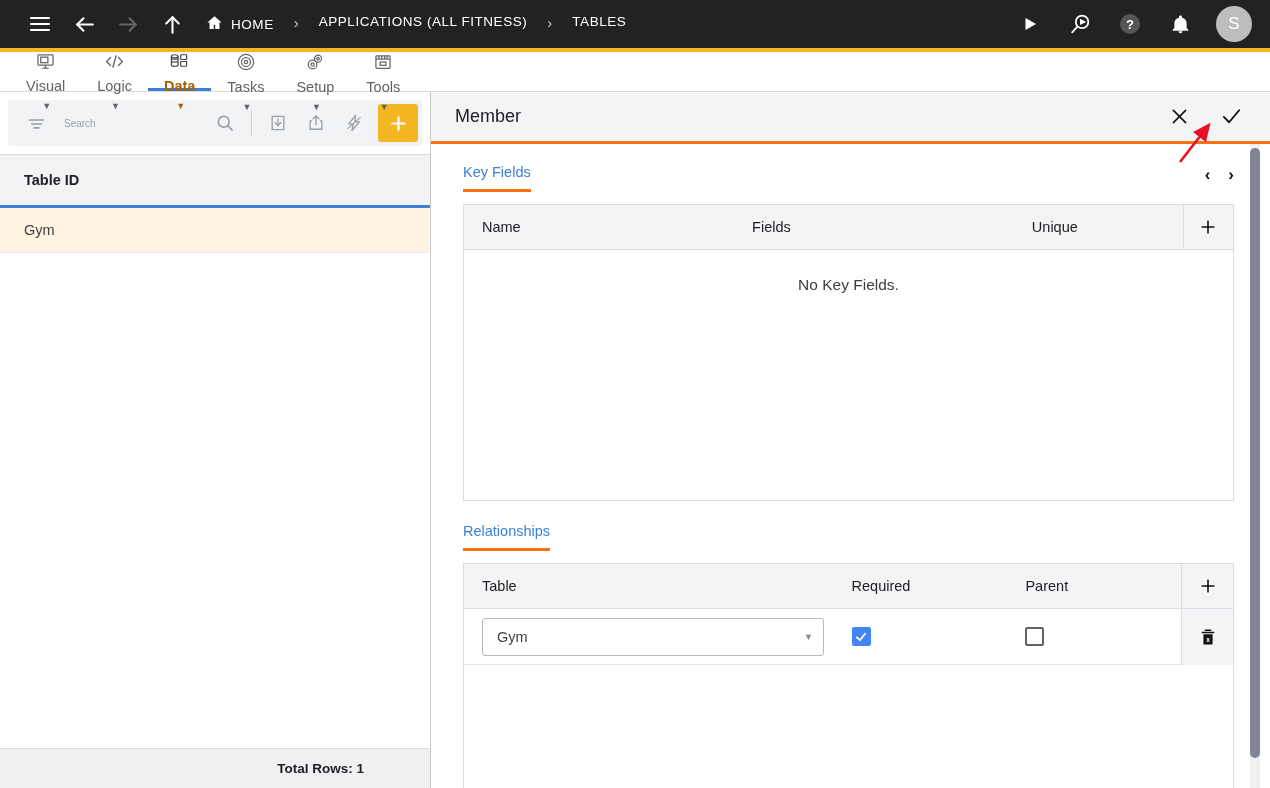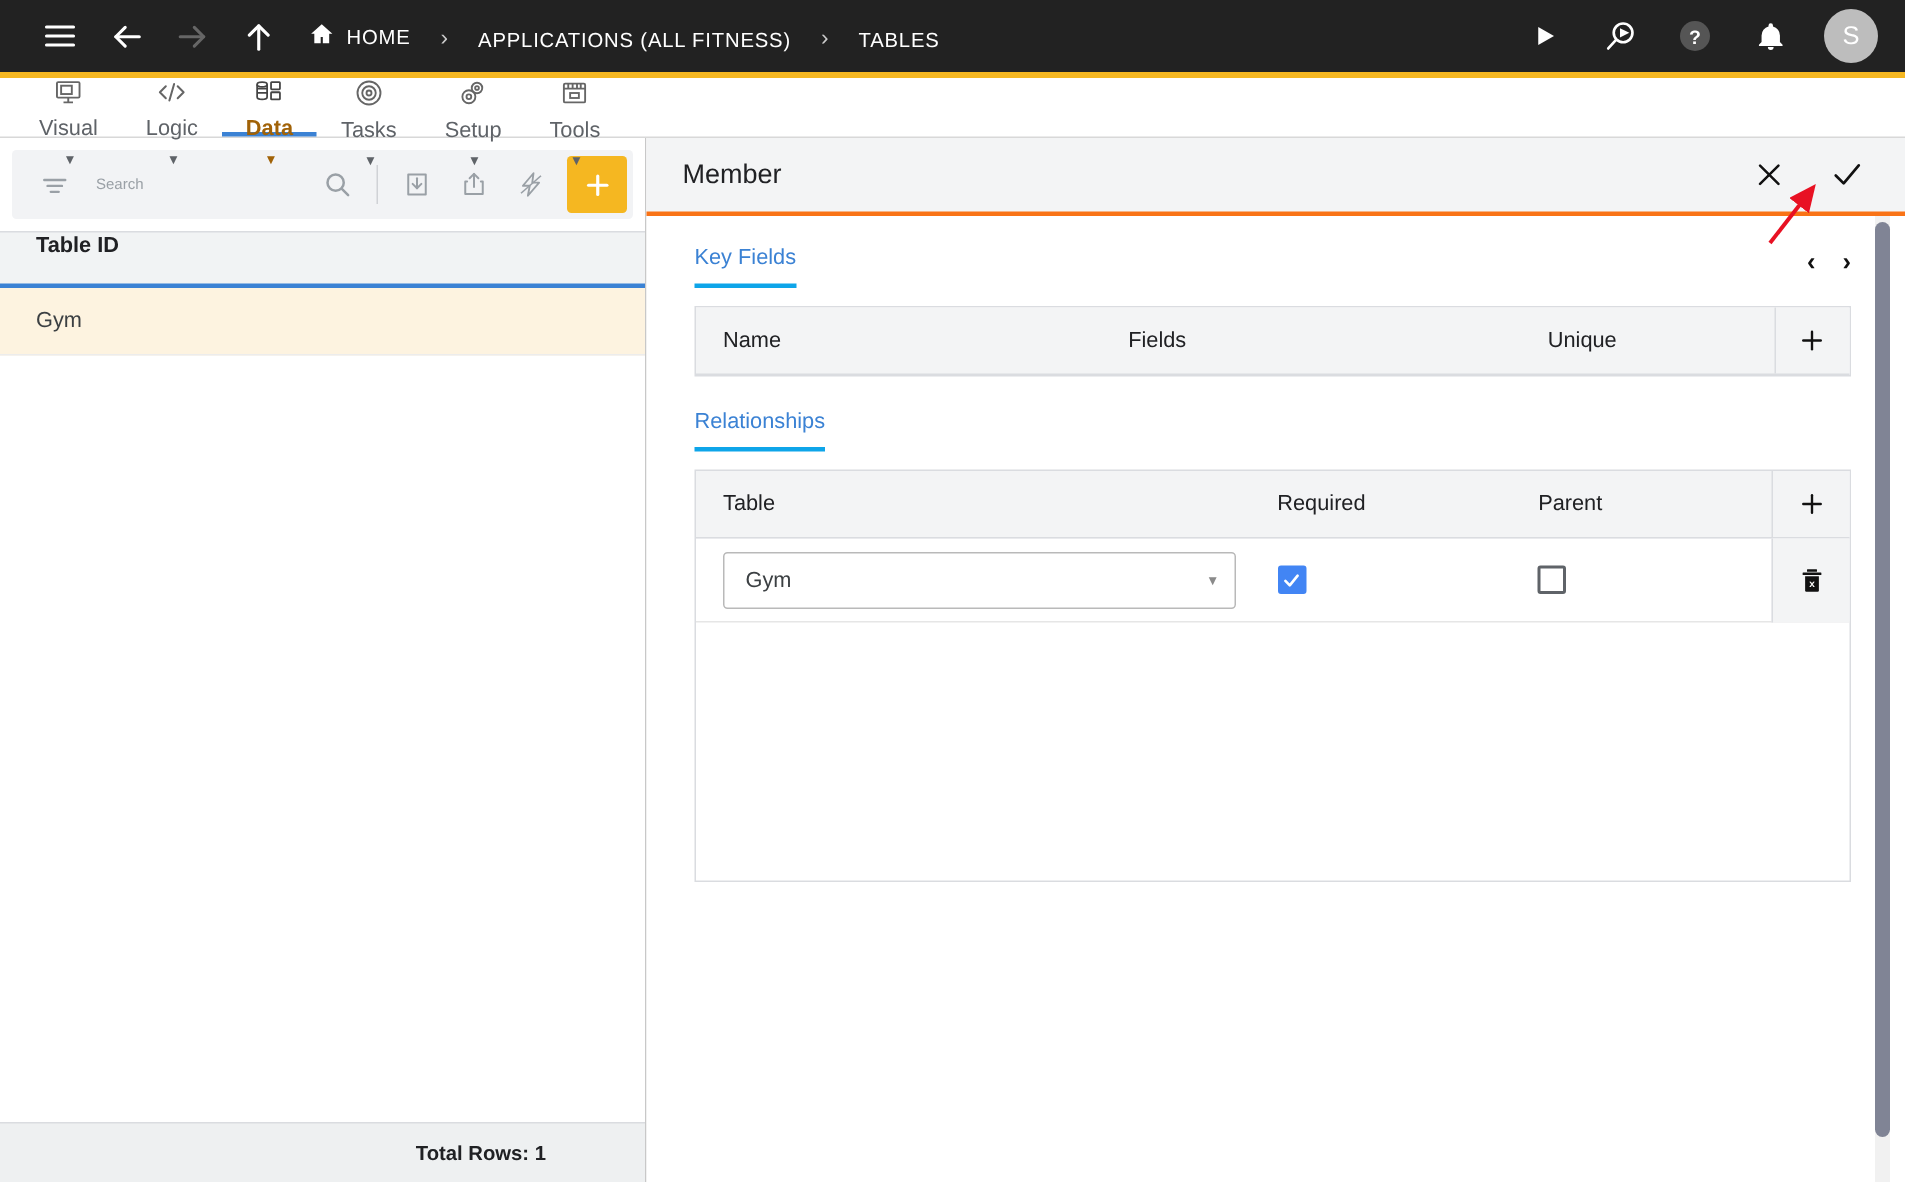--- a/index.html
+++ b/index.html
@@ -18,21 +18,21 @@
     border-bottom: 4px solid #f5b721;
     position: relative;
   }
   .topbar-left { display: flex; align-items: center; gap: 0px; }
   .ticon {
     width: 44px; height: 44px; display: flex; align-items: center; justify-content: center;
     color: #ffffff; cursor: pointer;
   }
   .ticon svg { display: block; }
   .ticon.disabled { color: #666666; }
-  .crumbs { display: flex; align-items: flex-end; margin-left: 6px; }
+  .crumbs { display: flex; align-items: flex-start; margin-left: 6px; }
   .crumb {
     color: #ffffff; font-size: 13.5px; letter-spacing: .55px; font-weight: 400;
     display: flex; align-items: center; gap: 8px; padding: 0 6px; cursor: pointer;
     white-space: nowrap;
   }
   .crumb-sep { color: #cccccc; font-size: 15px; padding: 0 14px; user-select: none; }
   .topbar-right { margin-left: auto; display: flex; align-items: center; gap: 6px; }
   .avatar {
     width: 36px; height: 36px; border-radius: 50%; background: #bdbdbd;
     color: #ffffff; display: flex; align-items: center; justify-content: center;
@@ -79,21 +79,21 @@
   .search-input::placeholder { color: #9aa0a6; }
   .sb-div { width: 1px; height: 26px; background: #d0d2d6; margin: 0 6px; }
   .sb-add {
     width: 40px; height: 38px; background: #f5b721; border-radius: 3px;
     display: flex; align-items: center; justify-content: center; color: #ffffff;
     cursor: pointer; margin-left: 4px;
   }
 
   .grid-head {
     background: #f1f3f4; border-top: 1px solid #dadce0;
-    border-bottom: 3px solid #3b82d4; padding: 0 0 16px 24px;
+    border-bottom: 3px solid #3b82d4; padding: 16px 0 16px 24px;
   }
   .grid-head-label { font-size: 14.5px; font-weight: bold; color: #202124; }
   .grid-rows { flex: 1 1 auto; overflow: hidden; }
   .grid-row {
     padding: 14px 0 14px 24px; font-size: 14.5px; color: #3c4043;
     border-bottom: 1px solid #ececec; cursor: pointer;
   }
   .grid-row.selected { background: #fdf3e0; }
   .grid-foot {
     flex: 0 0 auto; background: #eef0f1; border-top: 1px solid #dadce0;
@@ -109,21 +109,21 @@
   }
   .rp-title { font-size: 18px; color: #202124; }
   .rp-actions { margin-left: auto; display: flex; align-items: center; gap: 22px; }
   .rp-act { width: 30px; height: 30px; display: flex; align-items: center; justify-content: center; color: #111; cursor: pointer; }
 
   .rp-scroll { flex: 1 1 auto; position: relative; overflow: hidden; padding: 0 36px 0 32px; }
   .section { margin-top: 20px; }
   .sec-head { display: flex; align-items: center; }
   .sec-title {
     font-size: 14.5px; color: #3b82d4; padding-bottom: 9px;
-    border-bottom: 3px solid #0ea5e9; display: inline-block;
+    border-bottom: 3px solid #f97316; display: inline-block;
   }
   .sec-nav { margin-left: auto; display: flex; gap: 18px; padding-bottom: 6px; }
   .sec-nav-btn { color: #111; cursor: pointer; display: flex; align-items: center; font-size: 17px; font-weight: bold; }
 
   .card { border: 1px solid #dadce0; margin-top: 12px; background: #ffffff; }
   .card-head { display: flex; background: #f3f4f5; border-bottom: 1px solid #dadce0; }
   .ch-cell { padding: 14px 0 14px 18px; font-size: 14.5px; color: #202124; }
   .ch-plus {
     margin-left: auto; width: 52px; display: flex; align-items: center; justify-content: center;
     border-left: 1px solid #dadce0; color: #111; cursor: pointer;
@@ -438,20 +438,23 @@
             <div class="card-head">
               <div class="ch-cell col-a">Name</div>
               <div class="ch-cell col-b">Fields</div>
               <div class="ch-cell col-c">Unique</div>
               <div class="ch-plus">
                 <svg width="20" height="20" viewBox="0 0 24 24" fill="none" stroke="currentColor" stroke-width="1.9" stroke-linecap="round">
                   <line x1="12" y1="5" x2="12" y2="19"></line>
                     <line x1="5" y1="12" x2="19" y2="12"></line>
                 </svg>
               </div>
+            </div>
+            <div class="card-body" style="height:250px">
+              <div class="empty-msg">No Key Fields.</div>
             </div>
           </div>
         </div>
 
         <div class="section" style="margin-top:22px">
           <div class="sec-head">
             <div class="sec-title">Relationships</div>
           </div>
 
           <div class="card">

